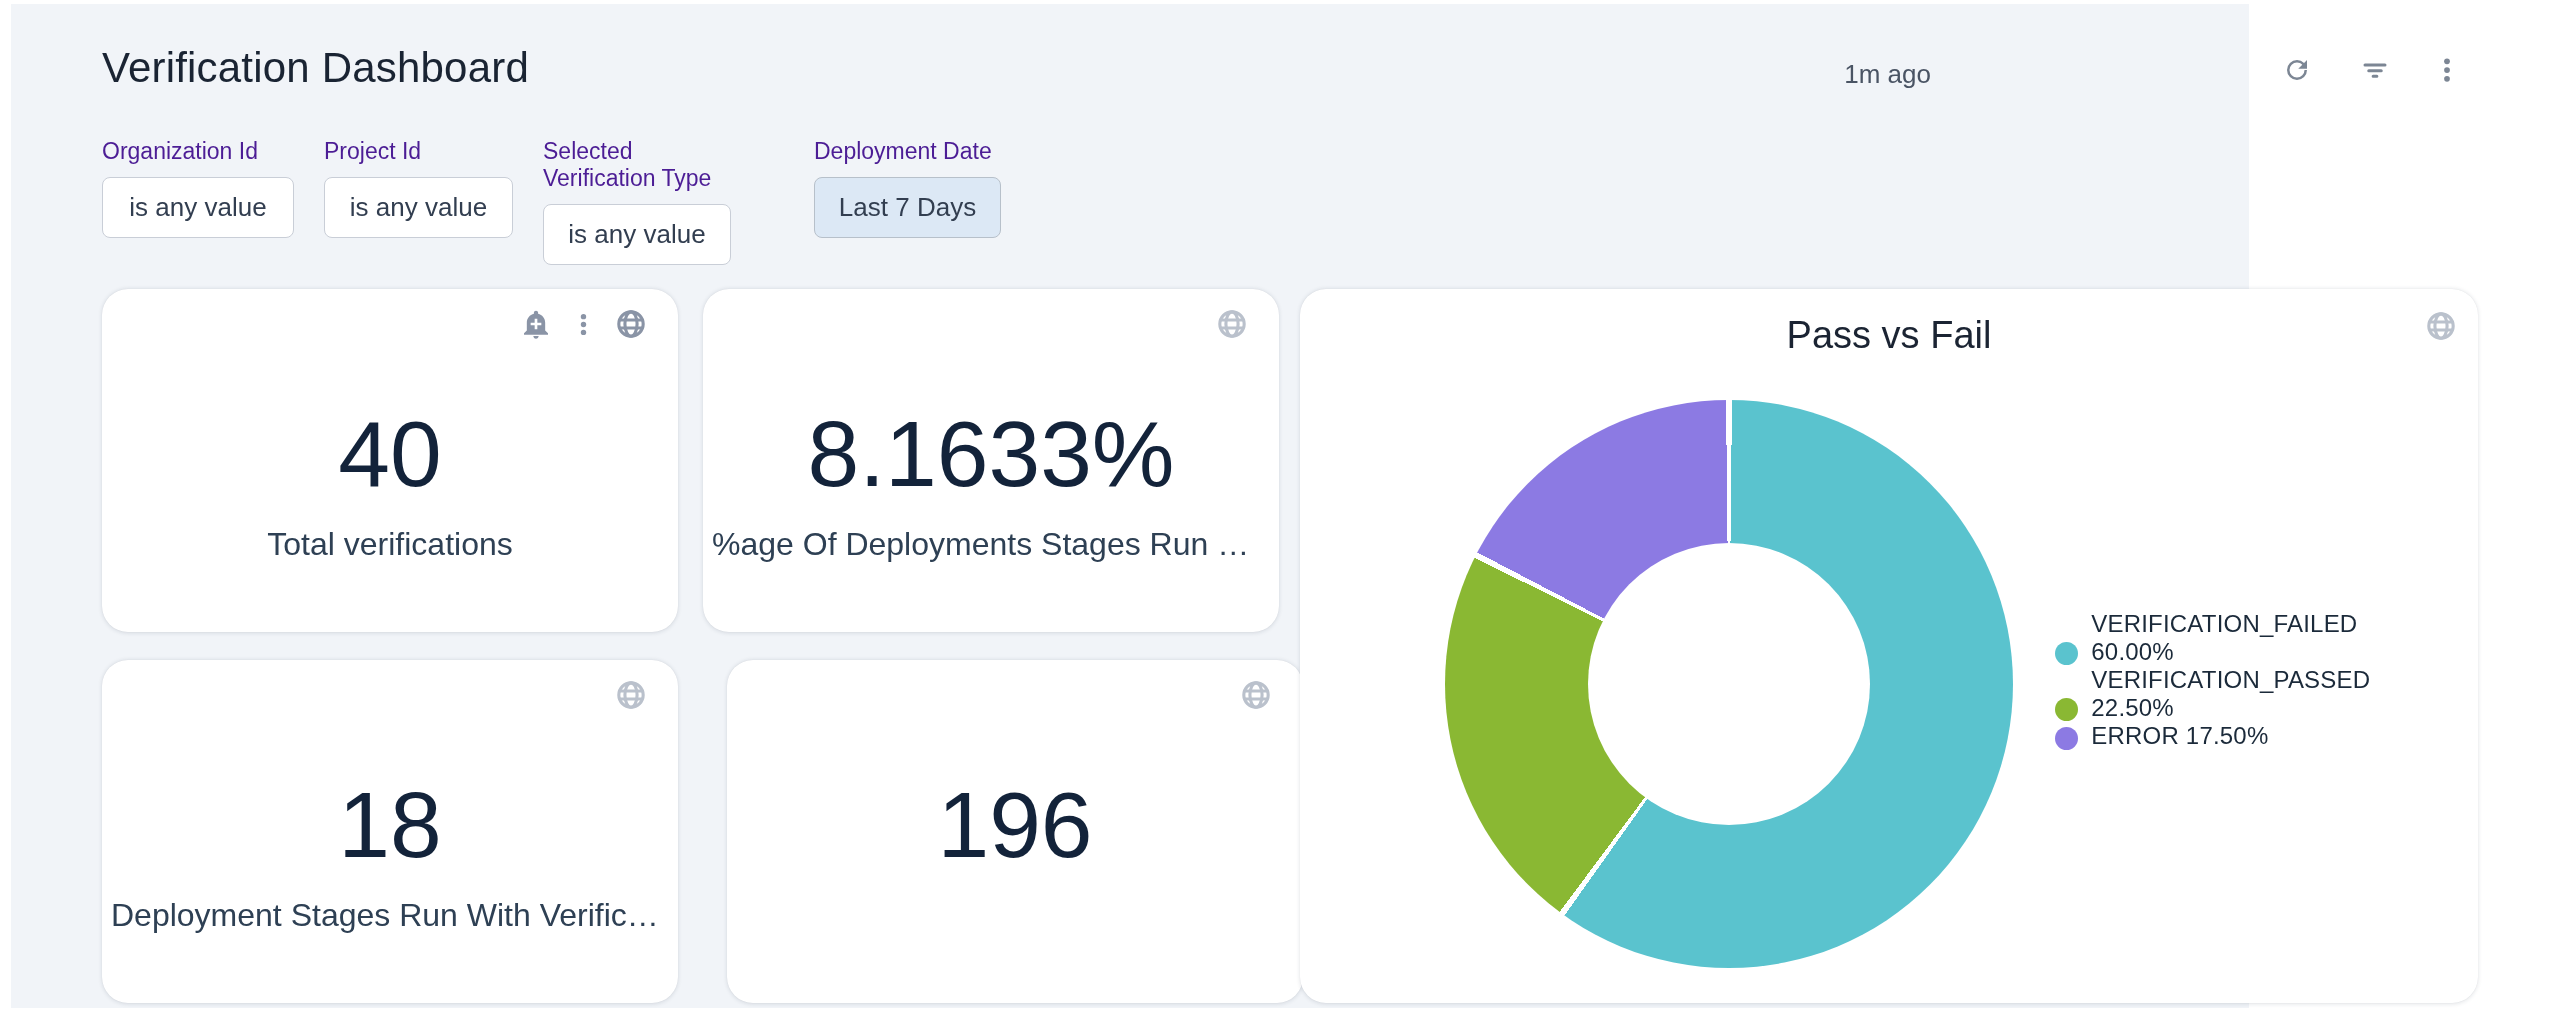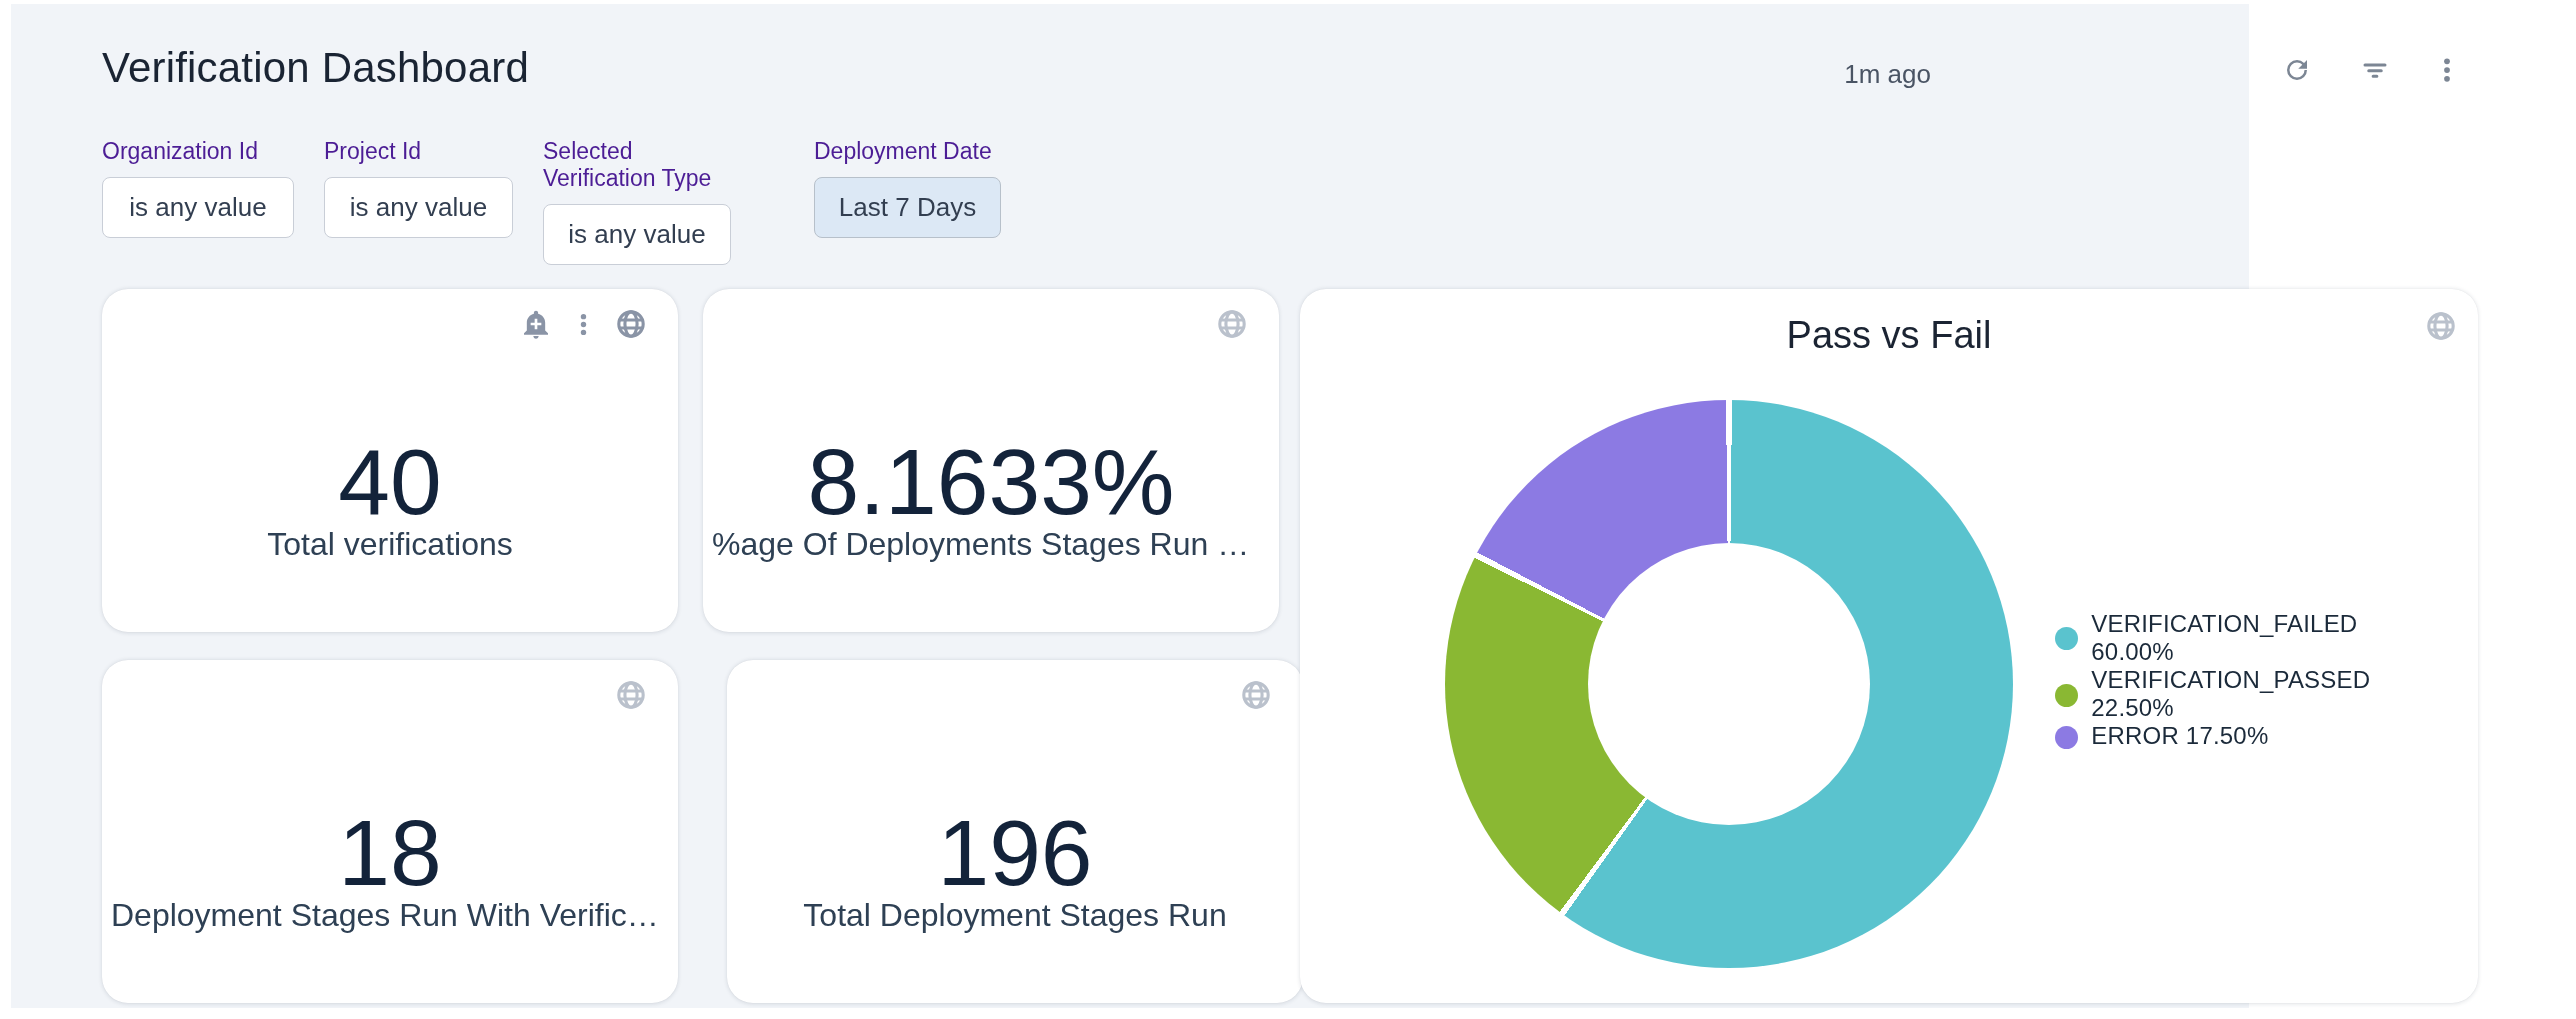--- a/index.html
+++ b/index.html
@@ -40,34 +40,34 @@
   .c4 { left:727px;  top:660px; width:576px;  height:343px; }
   .chart-card { left:1300px; top:289px; width:1178px; height:714px; }
 
   .card-icons { position:absolute; top:18px; right:30px; display:flex; gap:13.3px; align-items:center; }
   .card-icons .icon-btn, .globe-only { position:static; width:34px; height:34px; color:#8a94a6; }
   .globe-only { position:absolute; top:18px; right:30px; color:#bac1cc; }
   .chart-card .globe-only { right:20.5px; top:19.6px; }
   .c2 .globe-only, .c3 .globe-only, .c4 .globe-only { color:#bac1cc; }
 
   .kpi-value { position:absolute; left:0; right:0; top:117px; text-align:center;
-    font-size:93px; line-height:1.04; color:#13233a;margin-top:28px; }
+    font-size:93px; line-height:1.04; color:#13233a; }
   .kpi-label { position:absolute; left:0; right:0; top:237px; text-align:center;
     font-size:32px; color:#2e4054; padding:0 9px; white-space:nowrap; overflow:hidden;
     text-overflow:ellipsis; }
 
   
   .chart-title { position:absolute; left:0; right:0; top:25px; text-align:center;
     font-size:38px; font-weight:500; color:#1b2433; }
   .donut { position:absolute; left:145px; top:111px; width:568px; height:568px;
     border-radius:50%; cursor:pointer; }
   .donut-hole { position:absolute; inset:143px; background:#ffffff; border-radius:50%; }
   .legend { position:absolute; left:755px; top:321px; width:267px; display:flex;
     flex-direction:column; gap:0.9px; }
-  .legend-item { display:flex; align-items:center; gap:13.3px; cursor:pointer; }
+  .legend-item { display:flex; align-items:flex-end; gap:13.3px; cursor:pointer; }
   .legend-swatch { width:23px; height:23px; border-radius:50%; flex:0 0 23px; margin-top:2.7px; }
   .legend-text { display:flex; flex-direction:column; font-size:24px; line-height:27.6px;
     color:#1b2a3a; letter-spacing:0.2px; }
 </style>
 </head>
 <body>
 
 <div class="page">
   <div class="canvas"></div>
 
@@ -161,21 +161,20 @@
 
   <section class="card c4">
     <button class="icon-btn globe-only">
       <svg width="34" height="34" viewBox="0 0 24 24" fill="none" stroke="currentColor" stroke-width="2.2">
         <circle cx="12" cy="12" r="8.6"></circle>
           <path d="M3.6 9.2h16.8M3.6 14.8h16.8"></path>
           <ellipse cx="12" cy="12" rx="4.3" ry="8.6"></ellipse>
       </svg>
     </button>
     <div class="kpi-value">196</div>
-    <div class="kpi-label">Total Deployment Stages Run</div>
   </section>
 
   <section class="card chart-card">
     <div class="chart-title">Pass vs Fail</div>
     <button class="icon-btn globe-only">
       <svg width="34" height="34" viewBox="0 0 24 24" fill="none" stroke="currentColor" stroke-width="2.2">
         <circle cx="12" cy="12" r="8.6"></circle>
           <path d="M3.6 9.2h16.8M3.6 14.8h16.8"></path>
           <ellipse cx="12" cy="12" rx="4.3" ry="8.6"></ellipse>
       </svg>

